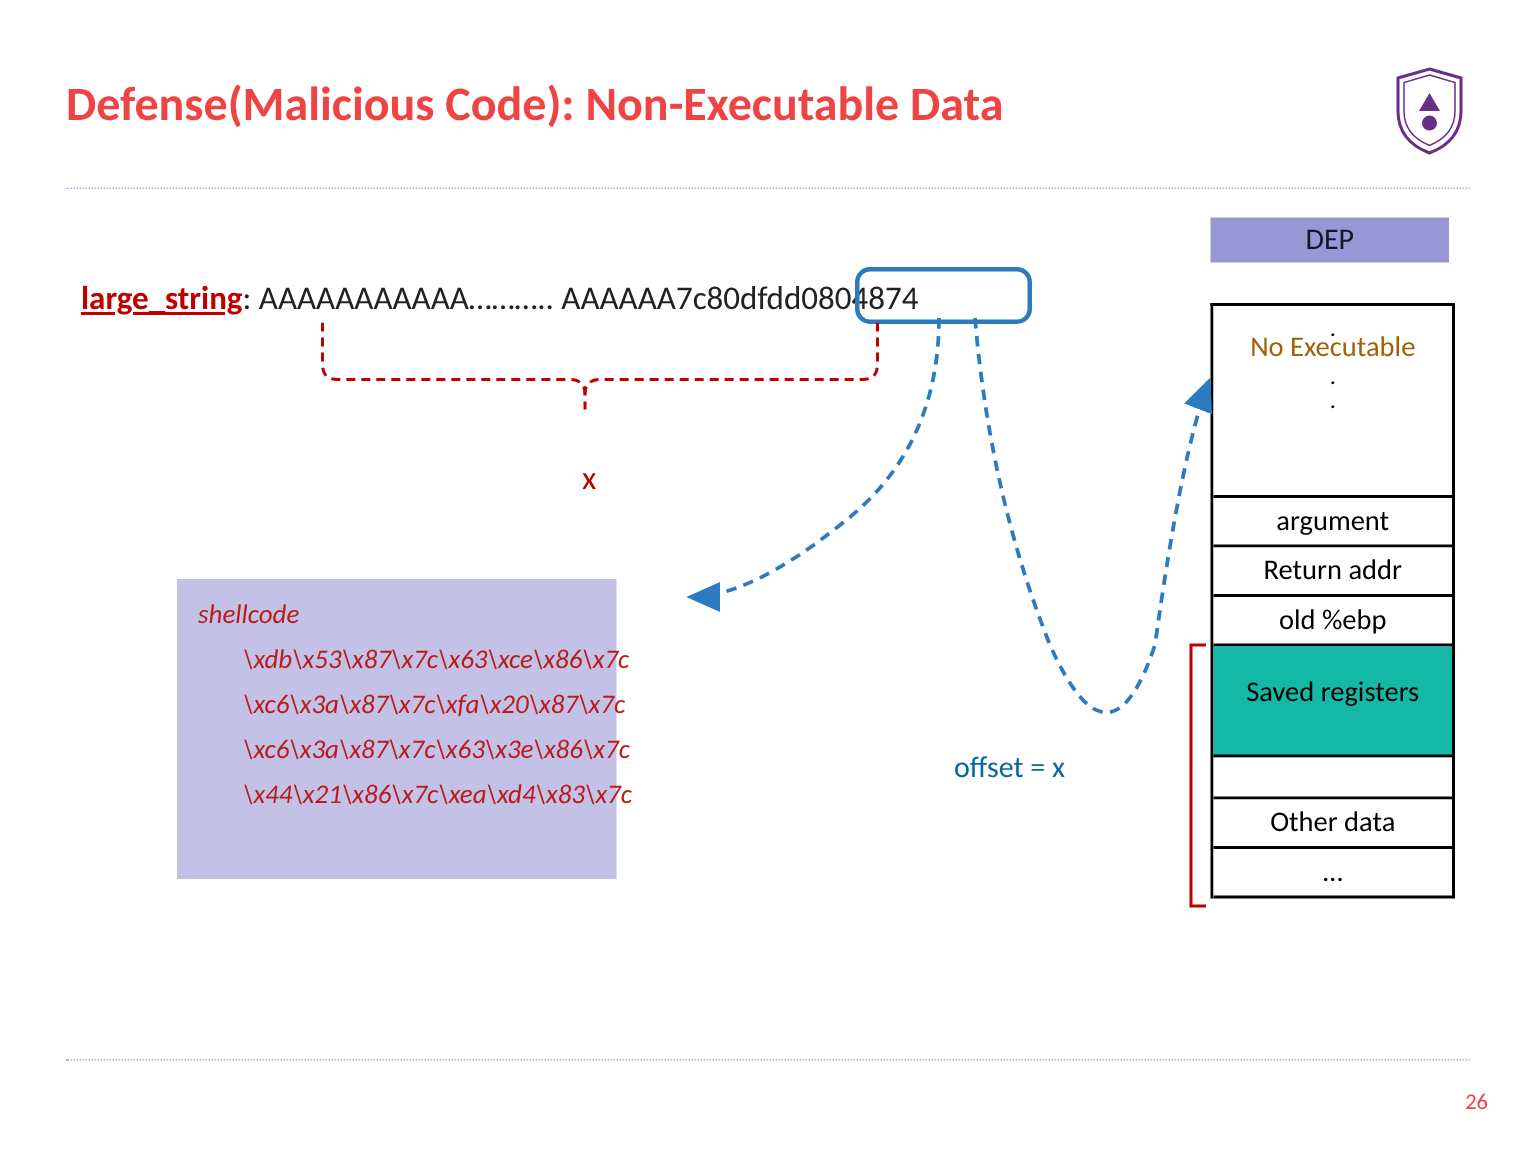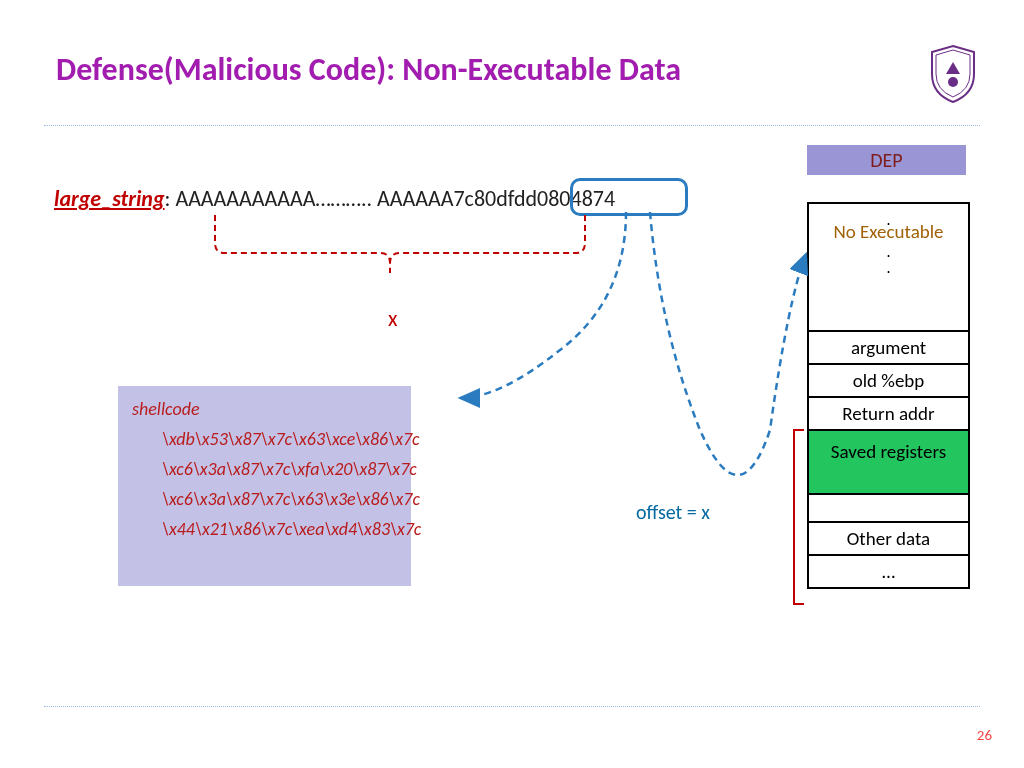--- a/index.html
+++ b/index.html
@@ -1,33 +1,33 @@
 <!DOCTYPE html>
 <html><head>
 <meta charset="utf-8">
 <style>
   html,body{margin:0;padding:0;width:1024px;height:768px;font-family:Calibri,Arial,sans-serif;background:#fff;color:#000;overflow:hidden}
   .slide{position:relative;width:1024px;height:768px}
-  .title{position:absolute;left:56px;top:50px;font-size:32px;font-weight:600;color:#a21caf}
+  .title{position:absolute;left:44px;top:50px;font-size:32px;font-weight:600;color:#ef4444}
   .logo{position:absolute;right:46px;top:44px;width:50px;height:60px}
   .hr{position:absolute;left:44px;right:44px;top:125px;border-top:1px dotted #9bbbe0}
   .hr2{position:absolute;left:44px;right:44px;top:706px;border-top:1px dotted #9bbbe0}
   .ls{position:absolute;left:54px;top:185px;font-size:22px}
-  .ls .lbl{color:#c00000;font-weight:bold;font-style:italic;text-decoration:underline}
+  .ls .lbl{color:#c00000;font-weight:bold;text-decoration:underline}
   .ls .body{color:#222}
   .hilite{position:absolute;left:570px;top:178px;width:112px;height:32px;border:3px solid #2a7bbf;border-radius:10px}
   
-  .dep{position:absolute;left:807px;top:145px;width:159px;height:30px;background:#9a96d6;color:#7f1d1d;text-align:center;font-size:20px;line-height:30px}
+  .dep{position:absolute;left:807px;top:145px;width:159px;height:30px;background:#9a96d6;color:#0f172a;text-align:center;font-size:20px;line-height:30px}
   
   .stack{position:absolute;left:807px;top:202px;width:159px;border:2px solid #000;border-bottom:none;font-size:19px;text-align:center}
   .cell{border-bottom:2px solid #000;padding:4px 2px;background:#fff}
   .cell.tall{height:118px;position:relative}
   .cell.tall .dots{position:absolute;left:0;right:0;top:8px;font-size:16px;line-height:16px}
   .cell.tall .noexec{position:absolute;left:0;right:0;top:16px;color:#a16207;font-size:19px}
-  .cell.saved{background:#22c55e;height:48px;line-height:22px;padding-top:10px}
+  .cell.saved{background:#14b8a6;height:48px;line-height:22px;padding-top:20px}
   .cell.buf{height:48px;line-height:48px}
   .cell.gap{height:18px}
   
   .offset{position:absolute;left:636px;top:500px;color:#0369a1;font-size:20px}
   .brk{position:absolute;left:792px;top:428px;width:14px;height:178px}
   .brk svg{overflow:visible}
   
   .shell{position:absolute;left:118px;top:386px;width:293px;height:200px;background:#c3c2e6;padding:8px 14px;color:#b91c1c;font-style:italic;font-size:18px;line-height:30px;box-sizing:border-box}
   .shell .hd{font-weight:500}
   .shell .ln{padding-left:30px}
@@ -72,22 +72,22 @@
   </div>
   <div class="xlbl">x</div>
 
   <div class="dep">DEP</div>
   <div class="stack">
     <div class="cell tall">
       <div class="dots">.<br>&nbsp;<br>.<br>.</div>
       <div class="noexec">No Executable</div>
     </div>
     <div class="cell">argument</div>
+    <div class="cell">Return addr</div>
     <div class="cell">old %ebp</div>
-    <div class="cell">Return addr</div>
     <div class="cell saved"><span>Saved registers</span></div>
     <div class="cell gap"></div>
     <div class="cell">Other data</div>
     <div class="cell">…</div>
   </div>
 
   <div class="offset">offset = x</div>
   <div class="brk">
     <svg width="14" height="178">
       <path d="M12 2 L2 2 L2 176 L12 176" fill="none" stroke="#c00000" stroke-width="2"></path>

